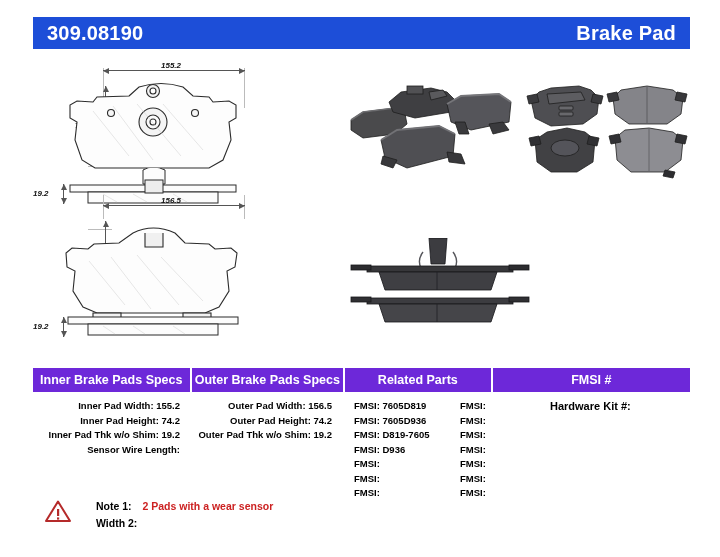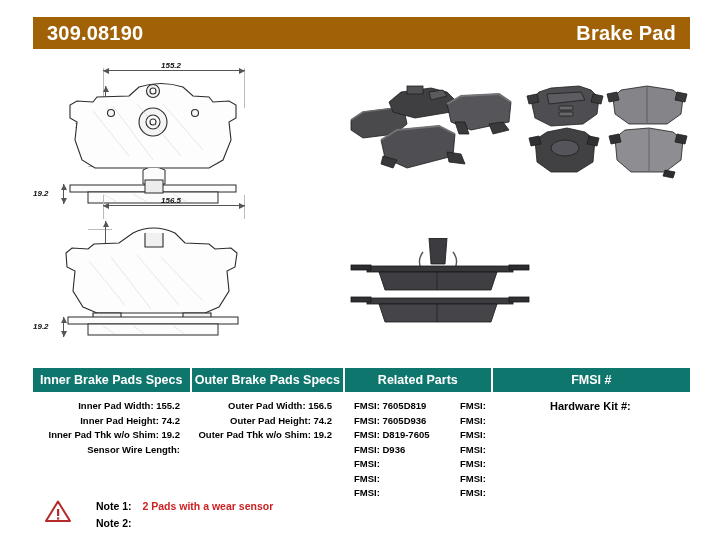--- a/index.html
+++ b/index.html
@@ -1,21 +1,21 @@
 <!DOCTYPE html>
 <html><head>
 <meta charset="utf-8">
 <style>
   html,body{margin:0;padding:0;background:#fff;}
   body{width:720px;height:557px;position:relative;overflow:hidden;
        font-family:"Liberation Sans",sans-serif;color:#000;}
 
   
   .header-bar{position:absolute;left:33px;top:17px;width:657px;height:32px;
-    background:#a16207;display:flex;align-items:center;justify-content:space-between;
+    background:#1d4ed8;display:flex;align-items:center;justify-content:space-between;
     padding:0 14px;box-sizing:border-box;}
   .header-bar span{color:#fff;font-size:20px;font-weight:bold;letter-spacing:.2px;
     line-height:1;}
 
   
   .drawings{position:absolute;left:33px;top:56px;width:657px;height:300px;}
 
   .dwg{position:absolute;}
   .dim-label{position:absolute;font-size:8px;font-weight:bold;font-style:italic;
     color:#111;white-space:nowrap;}
@@ -36,21 +36,21 @@
 
   
   .ext{position:absolute;background:#bbb;}
 
   
   .photo{position:absolute;background:#fff;}
 
   
   .table{position:absolute;left:33px;top:368px;width:657px;}
   .thead{display:flex;height:24px;}
-  .th{background:#0f766e;color:#fff;font-size:12.5px;font-weight:bold;
+  .th{background:#6d28d9;color:#fff;font-size:12.5px;font-weight:bold;
       display:flex;align-items:center;justify-content:center;
       margin-right:2px;box-sizing:border-box;}
   .th:last-child{margin-right:0;}
   .tbody{display:flex;}
   .tcol{box-sizing:border-box;padding-top:7px;}
   .spec-row{font-size:9.5px;font-weight:bold;text-align:right;
             padding-right:10px;line-height:14.5px;white-space:nowrap;}
   .fmsi-wrap{display:flex;}
   .fmsi-col{padding-left:14px;}
   .fmsi-row{font-size:9.5px;font-weight:bold;line-height:14.5px;white-space:nowrap;}
@@ -306,16 +306,16 @@
     <rect x="12" y="9" width="2.2" height="7" fill="#b52a2a"></rect>
     <rect x="12" y="17.4" width="2.2" height="2.2" fill="#b52a2a"></rect>
   </svg>
 
   <div class="note-line" style="left:63px;top:2px;">
     <span class="note-lbl">Note 1:</span>
     <span class="note-val" style="margin-left:8px;">2 Pads with a wear sensor</span>
   </div>
 
   <div class="note-line" style="left:63px;top:19px;">
-    <span class="note-lbl">Note 2:</span>
+    <span class="note-lbl">Width 2:</span>
     <span class="note-val" style="margin-left:8px;"></span>
   </div>
 </div>
 
 </body></html>

